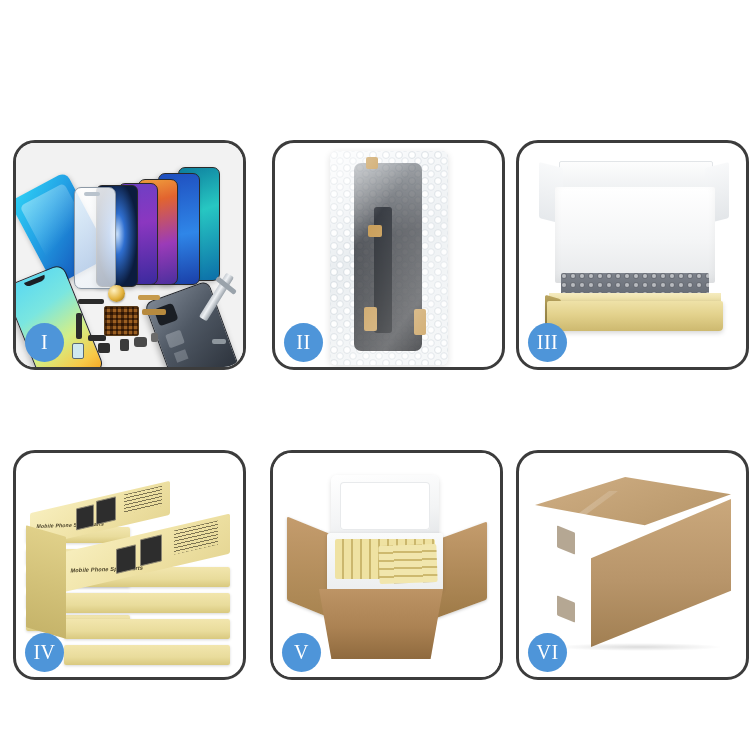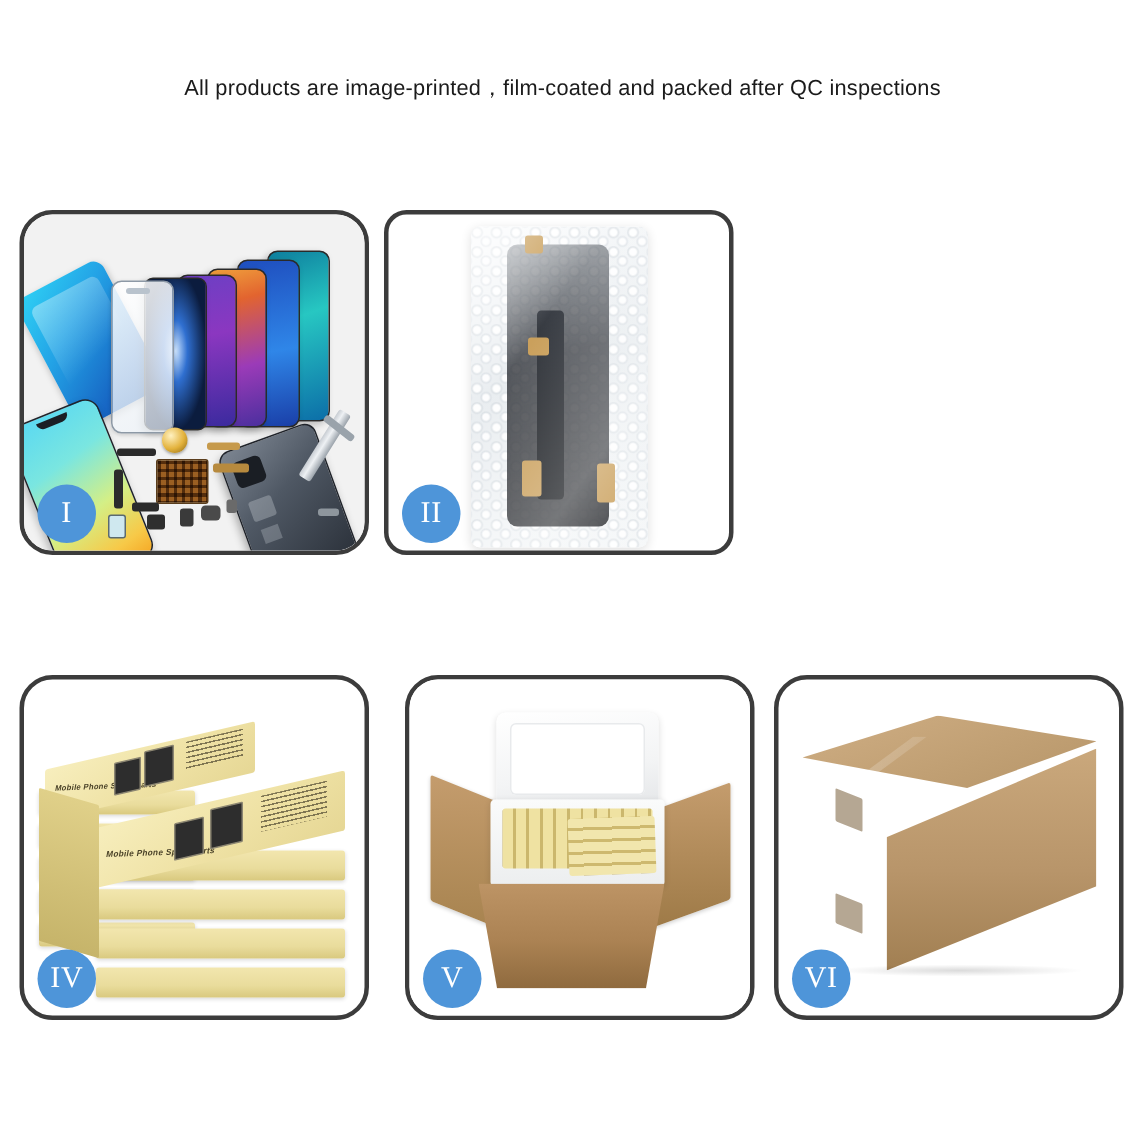--- a/index.html
+++ b/index.html
@@ -69,21 +69,21 @@
     box-sizing: border-box;
     overflow: visible;
   }
   .panel .inner {
     position: absolute;
     inset: 0;
     border-radius: 19px;
     overflow: hidden;
   }
   .p1 { left: 0px;   top: 0px;   }
-  .p2 { left: 243px; top: 0px; border-radius: 15px;   }
+  .p2 { left: 259px; top: 0px;   }
   .p3 { left: 503px; top: 0px;   }
   .p4 { left: 0px;   top: 310px; }
   .p5 { left: 257px; top: 310px; }
   .p6 { left: 503px; top: 310px; }
 
   .panel.tinted .inner { background: #f2f2f2; }
 
   
   .badge {
     position: absolute;
@@ -390,21 +390,20 @@
     position:absolute; left:20px; top:166px; width:168px; height:8px;
     background: radial-gradient(ellipse at 50% 50%, rgba(0,0,0,.14), rgba(0,0,0,0) 70%);
   }
 </style>
 </head>
 <body>
 
 <div class="page">
 
   <div class="header">
-    <div class="sub-title">All products are image-printed，film-coated and packed after QC inspections</div>
   </div>
 
   <div class="grid">
 
     <div class="panel p1 tinted">
       <div class="inner">
         <div class="ph ph-blue-film"></div>
         <div class="ph-stack">
           <div class="ph-s ph-s5"></div>
           <div class="ph-s ph-s4"></div>
@@ -442,20 +441,35 @@
           <div class="bb-tab bbt1"></div>
           <div class="bb-tab bbt2"></div>
           <div class="bb-tab bbt3"></div>
           <div class="bb-tab bbt4"></div>
           <div class="bb-gloss"></div>
         </div>
       </div>
       <div class="badge">II</div>
     </div>
 
+    <div class="panel p3">
+      <div class="inner">
+        <div class="p3box">
+          <div class="p3-lid-back"></div>
+          <div class="p3-wing-l"></div>
+          <div class="p3-wing-r"></div>
+          <div class="p3-foam-tall"></div>
+          <div class="p3-grey-fill"></div>
+          <div class="p3-tray-top"></div>
+          <div class="p3-tray-left"></div>
+          <div class="p3-tray-front"></div>
+        </div>
+      </div>
+      <div class="badge">III</div>
+    </div>
 
     <div class="panel p4">
       <div class="inner">
         <div class="stack">
 
           <div class="sbox" style="left:0px;  top:56px;  width:104px; height:16px;"></div>
           <div class="sbox" style="left:0px;  top:78px;  width:104px; height:16px;"></div>
           <div class="sbox" style="left:0px;  top:100px; width:104px; height:16px;"></div>
           <div class="sbox" style="left:0px;  top:122px; width:104px; height:16px;"></div>
           <div class="sbox" style="left:0px;  top:144px; width:104px; height:16px;"></div>

